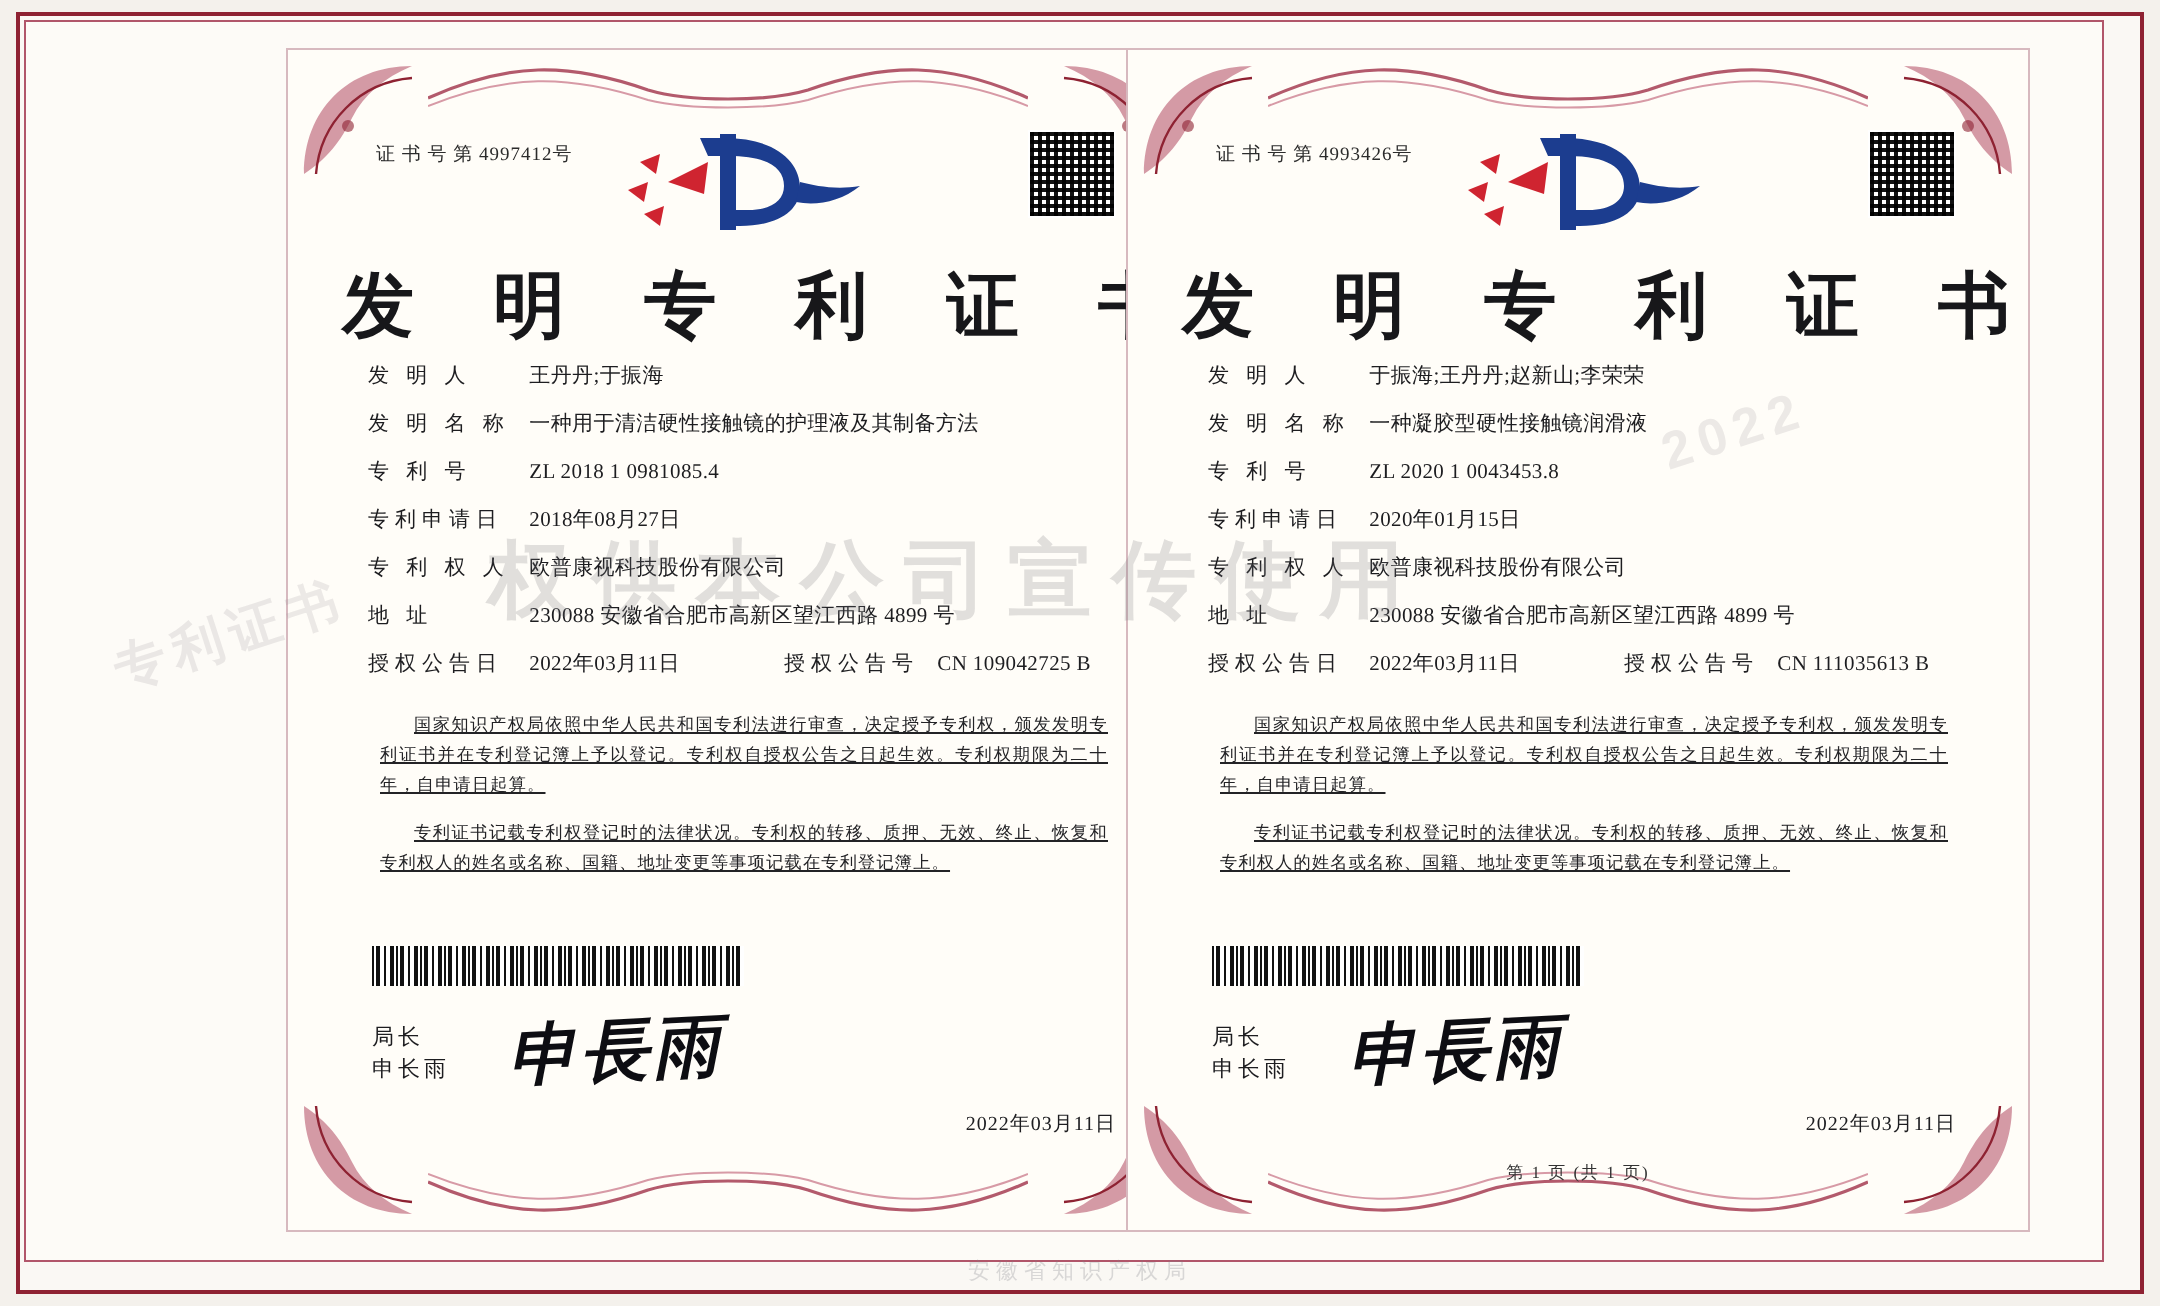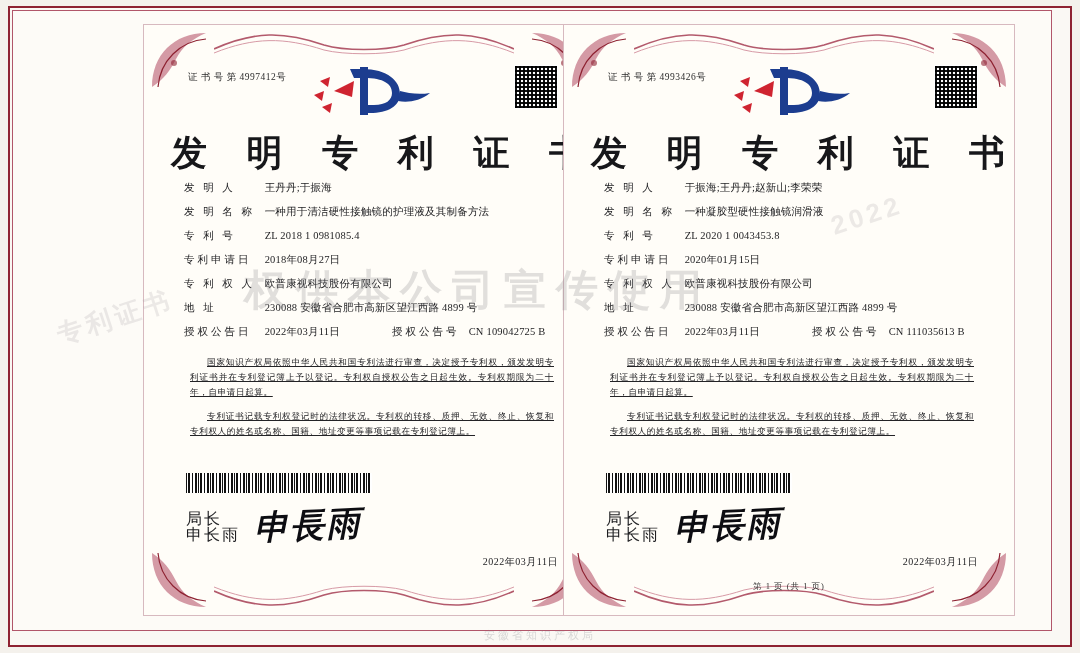--- a/index.html
+++ b/index.html
@@ -197,21 +197,21 @@
     left: 42px; top: 448px;
     width: 186px; height: 20px;
     background: repeating-linear-gradient(90deg,
       #111 0 1px, #fff 1px 2px, #111 2px 4px, #fff 4px 6px,
       #111 6px 7px, #fff 7px 9px, #111 9px 11px, #fff 11px 12px);
   }
 
   .sign-block {
     position: absolute;
     left: 42px; top: 486px;
-    font-size: 16px;
+    font-size: 11px;
     color: #1d1d20;
     line-height: 16px;
     letter-spacing: 2px;
   }
   .signature {
     position: absolute;
     left: 110px; top: 478px;
     font-size: 34px;
     color: #0d0d12;
     font-family: "Liberation Serif", serif;

